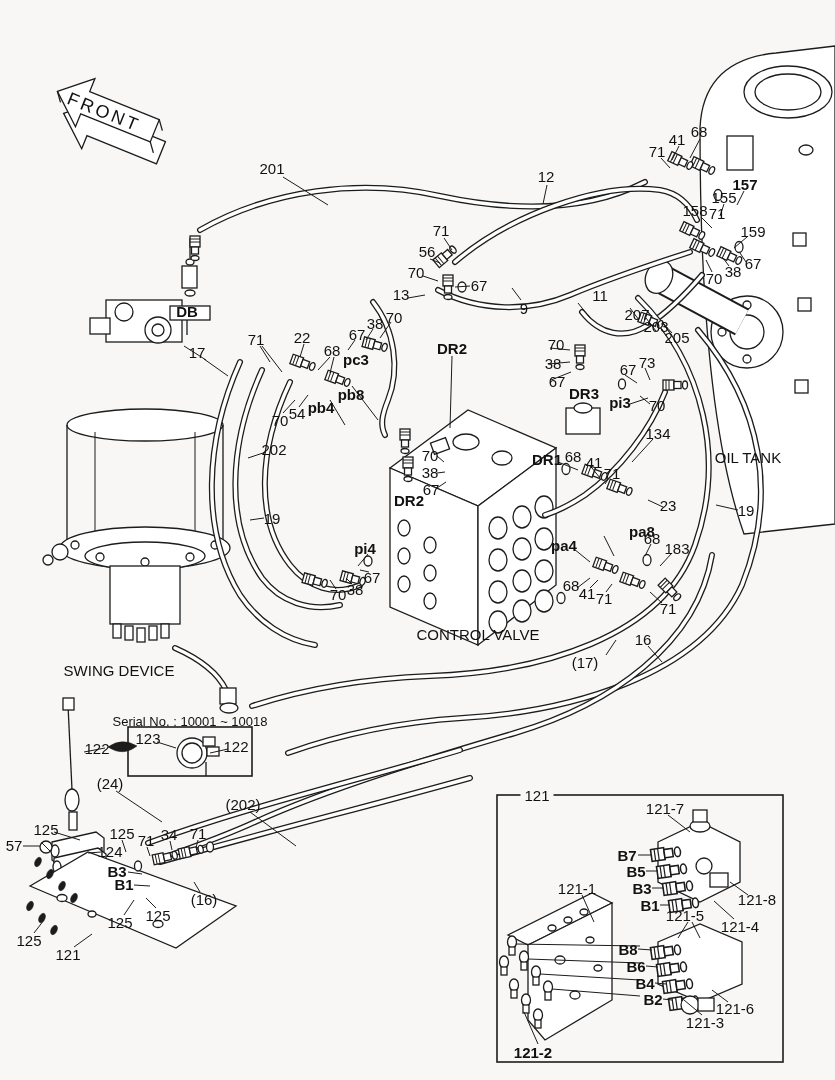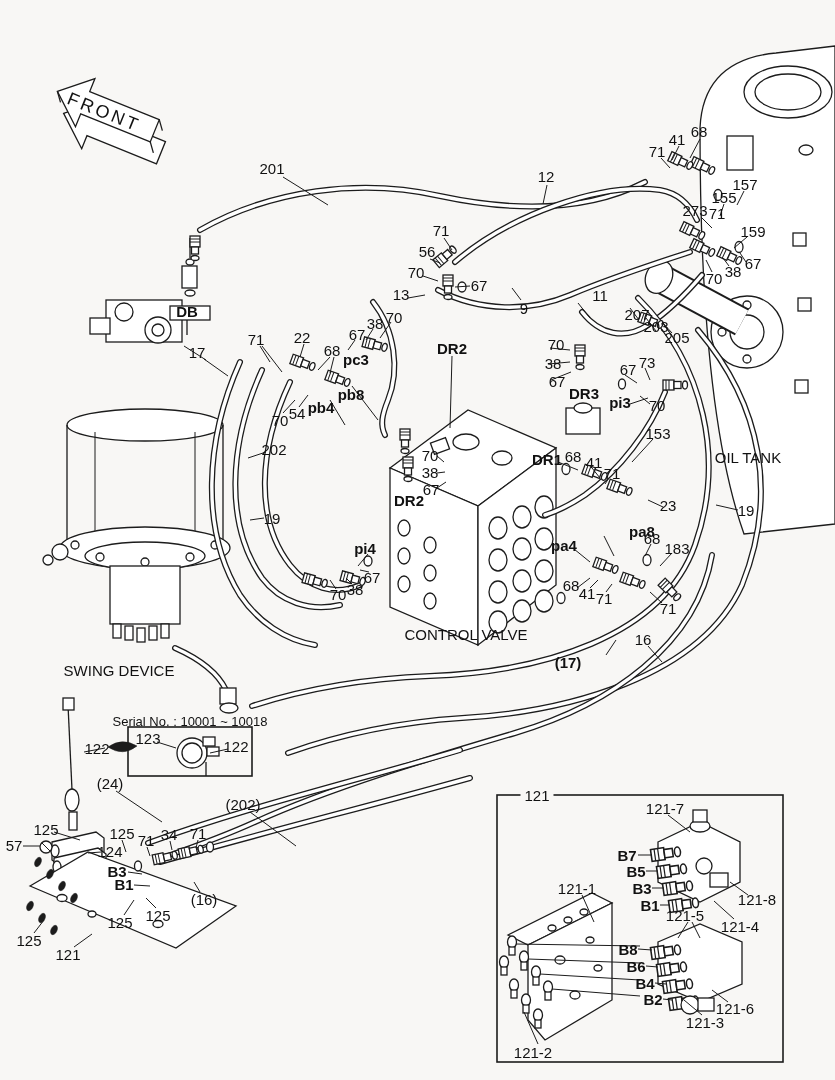--- a/index.html
+++ b/index.html
@@ -400,23 +400,23 @@
       <div class="lbl" style="left: 441px; top: 230px; transform: translate(-50%, -50%);">71</div>
       <div class="lbl" style="left: 427px; top: 251px; transform: translate(-50%, -50%);">56</div>
       <div class="lbl" style="left: 416px; top: 272px; transform: translate(-50%, -50%);">70</div>
       <div class="lbl" style="left: 479px; top: 285px; transform: translate(-50%, -50%);">67</div>
       <div class="lbl" style="left: 401px; top: 294px; transform: translate(-50%, -50%);">13</div>
       <div class="lbl" style="left: 524px; top: 308px; transform: translate(-50%, -50%);">9</div>
       <div class="lbl" style="left: 575px; top: 295px; transform: translate(-50%, -50%); margin-left: 25px;">11</div>
       <div class="lbl" style="left: 677px; top: 139px; transform: translate(-50%, -50%);">41</div>
       <div class="lbl" style="left: 699px; top: 131px; transform: translate(-50%, -50%);">68</div>
       <div class="lbl" style="left: 657px; top: 151px; transform: translate(-50%, -50%);">71</div>
-      <div class="lbl" style="left: 745px; top: 184px; transform: translate(-50%, -50%);">157</div>
+      <div class="lbl" style="left: 745px; top: 184px; transform: translate(-50%, -50%); font-weight: bold;">157</div>
       <div class="lbl" style="left: 724px; top: 197px; transform: translate(-50%, -50%);">155</div>
-      <div class="lbl" style="left: 695px; top: 210px; transform: translate(-50%, -50%);">273</div>
+      <div class="lbl" style="left: 695px; top: 210px; transform: translate(-50%, -50%);">158</div>
       <div class="lbl" style="left: 717px; top: 213px; transform: translate(-50%, -50%);">71</div>
       <div class="lbl" style="left: 753px; top: 231px; transform: translate(-50%, -50%);">159</div>
       <div class="lbl" style="left: 753px; top: 263px; transform: translate(-50%, -50%);">67</div>
       <div class="lbl" style="left: 733px; top: 271px; transform: translate(-50%, -50%);">38</div>
       <div class="lbl" style="left: 714px; top: 278px; transform: translate(-50%, -50%);">70</div>
       <div class="lbl b" style="left: 187px; top: 311px; transform: translate(-50%, -50%);">DB</div>
       <div class="lbl" style="left: 197px; top: 352px; transform: translate(-50%, -50%);">17</div>
       <div class="lbl" style="left: 256px; top: 339px; transform: translate(-50%, -50%);">71</div>
       <div class="lbl" style="left: 302px; top: 337px; transform: translate(-50%, -50%);">22</div>
       <div class="lbl" style="left: 332px; top: 350px; transform: translate(-50%, -50%);">68</div>
@@ -437,21 +437,21 @@
       <div class="lbl" style="left: 553px; top: 363px; transform: translate(-50%, -50%);">38</div>
       <div class="lbl" style="left: 557px; top: 381px; transform: translate(-50%, -50%);">67</div>
       <div class="lbl b" style="left: 584px; top: 393px; transform: translate(-50%, -50%);">DR3</div>
       <div class="lbl" style="left: 628px; top: 369px; transform: translate(-50%, -50%);">67</div>
       <div class="lbl" style="left: 647px; top: 362px; transform: translate(-50%, -50%);">73</div>
       <div class="lbl b" style="left: 620px; top: 402px; transform: translate(-50%, -50%);">pi3</div>
       <div class="lbl" style="left: 657px; top: 405px; transform: translate(-50%, -50%);">70</div>
       <div class="lbl" style="left: 637px; top: 314px; transform: translate(-50%, -50%);">207</div>
       <div class="lbl" style="left: 656px; top: 326px; transform: translate(-50%, -50%);">203</div>
       <div class="lbl" style="left: 677px; top: 337px; transform: translate(-50%, -50%);">205</div>
-      <div class="lbl" style="left: 658px; top: 433px; transform: translate(-50%, -50%);">153</div>
+      <div class="lbl" style="left: 658px; top: 433px; transform: translate(-50%, -50%);">134</div>
       <div class="lbl b" style="left: 547px; top: 459px; transform: translate(-50%, -50%);">DR1</div>
       <div class="lbl" style="left: 573px; top: 456px; transform: translate(-50%, -50%);">68</div>
       <div class="lbl" style="left: 594px; top: 462px; transform: translate(-50%, -50%);">41</div>
       <div class="lbl" style="left: 612px; top: 473px; transform: translate(-50%, -50%);">71</div>
       <div class="lbl" style="left: 668px; top: 505px; transform: translate(-50%, -50%);">23</div>
       <div class="lbl" style="left: 746px; top: 510px; transform: translate(-50%, -50%);">19</div>
       <div class="lbl b" style="left: 595px; top: 531px; transform: translate(-50%, -50%); margin-left: 47px;">pa8</div>
       <div class="lbl b" style="left: 564px; top: 545px; transform: translate(-50%, -50%);">pa4</div>
       <div class="lbl" style="left: 652px; top: 538px; transform: translate(-50%, -50%);">68</div>
       <div class="lbl" style="left: 677px; top: 548px; transform: translate(-50%, -50%);">183</div>
@@ -459,22 +459,22 @@
       <div class="lbl" style="left: 587px; top: 593px; transform: translate(-50%, -50%);">41</div>
       <div class="lbl" style="left: 604px; top: 598px; transform: translate(-50%, -50%);">71</div>
       <div class="lbl" style="left: 668px; top: 608px; transform: translate(-50%, -50%);">71</div>
       <div class="lbl b" style="left: 365px; top: 548px; transform: translate(-50%, -50%); text-align: right;">pi4</div>
       <div class="lbl" style="left: 372px; top: 577px; transform: translate(-50%, -50%);">67</div>
       <div class="lbl" style="left: 355px; top: 589px; transform: translate(-50%, -50%);">38</div>
       <div class="lbl" style="left: 338px; top: 594px; transform: translate(-50%, -50%);">70</div>
       <div class="lbl" style="left: 274px; top: 449px; transform: translate(-50%, -50%);">202</div>
       <div class="lbl" style="left: 272px; top: 518px; transform: translate(-50%, -50%);">19</div>
       <div class="lbl" style="left: 748px; top: 457px; transform: translate(-50%, -50%);">OIL TANK</div>
-      <div class="lbl" style="left: 466px; top: 634px; transform: translate(-50%, -50%);">CONTROL VALVE</div>
-      <div class="lbl" style="left: 568px; top: 662px; transform: translate(-50%, -50%); font-weight: bold;">(17)</div>
+      <div class="lbl" style="left: 478px; top: 634px; transform: translate(-50%, -50%);">CONTROL VALVE</div>
+      <div class="lbl" style="left: 585px; top: 662px; transform: translate(-50%, -50%);">(17)</div>
       <div class="lbl" style="left: 643px; top: 639px; transform: translate(-50%, -50%);">16</div>
       <div class="lbl" style="left: 119px; top: 670px; transform: translate(-50%, -50%);">SWING DEVICE</div>
       <div class="lbl" style="left: 190px; top: 721px; font-size: 13px; transform: translate(-50%, -50%);">Serial No. : 10001 ~ 10018</div>
       <div class="lbl" style="left: 148px; top: 738px; transform: translate(-50%, -50%); text-align: center;">123</div>
       <div class="lbl" style="left: 236px; top: 746px; transform: translate(-50%, -50%);">122</div>
       <div class="lbl" style="left: 97px; top: 748px; transform: translate(-50%, -50%);">122</div>
       <div class="lbl" style="left: 110px; top: 783px; transform: translate(-50%, -50%);">(24)</div>
       <div class="lbl" style="left: 243px; top: 804px; transform: translate(-50%, -50%);">(202)</div>
       <div class="lbl" style="left: 46px; top: 829px; transform: translate(-50%, -50%);">125</div>
       <div class="lbl" style="left: 14px; top: 845px; transform: translate(-50%, -50%);">57</div>
@@ -499,15 +499,15 @@
       <div class="lbl" style="left: 577px; top: 888px; transform: translate(-50%, -50%);">121-1</div>
       <div class="lbl" style="left: 757px; top: 899px; transform: translate(-50%, -50%);">121-8</div>
       <div class="lbl" style="left: 685px; top: 915px; transform: translate(-50%, -50%);">121-5</div>
       <div class="lbl" style="left: 740px; top: 926px; transform: translate(-50%, -50%);">121-4</div>
       <div class="lbl b" style="left: 628px; top: 949px; transform: translate(-50%, -50%);">B8</div>
       <div class="lbl b" style="left: 636px; top: 966px; transform: translate(-50%, -50%);">B6</div>
       <div class="lbl b" style="left: 645px; top: 983px; transform: translate(-50%, -50%);">B4</div>
       <div class="lbl b" style="left: 653px; top: 999px; transform: translate(-50%, -50%);">B2</div>
       <div class="lbl" style="left: 735px; top: 1008px; transform: translate(-50%, -50%);">121-6</div>
       <div class="lbl" style="left: 705px; top: 1022px; transform: translate(-50%, -50%);">121-3</div>
-      <div class="lbl" style="left: 533px; top: 1052px; transform: translate(-50%, -50%);">121-2</div>
+      <div class="lbl" style="left: 533px; top: 1052px; transform: translate(-50%, -50%); font-weight: bold;">121-2</div>
     </div>
 </div>
 
 </body></html>

